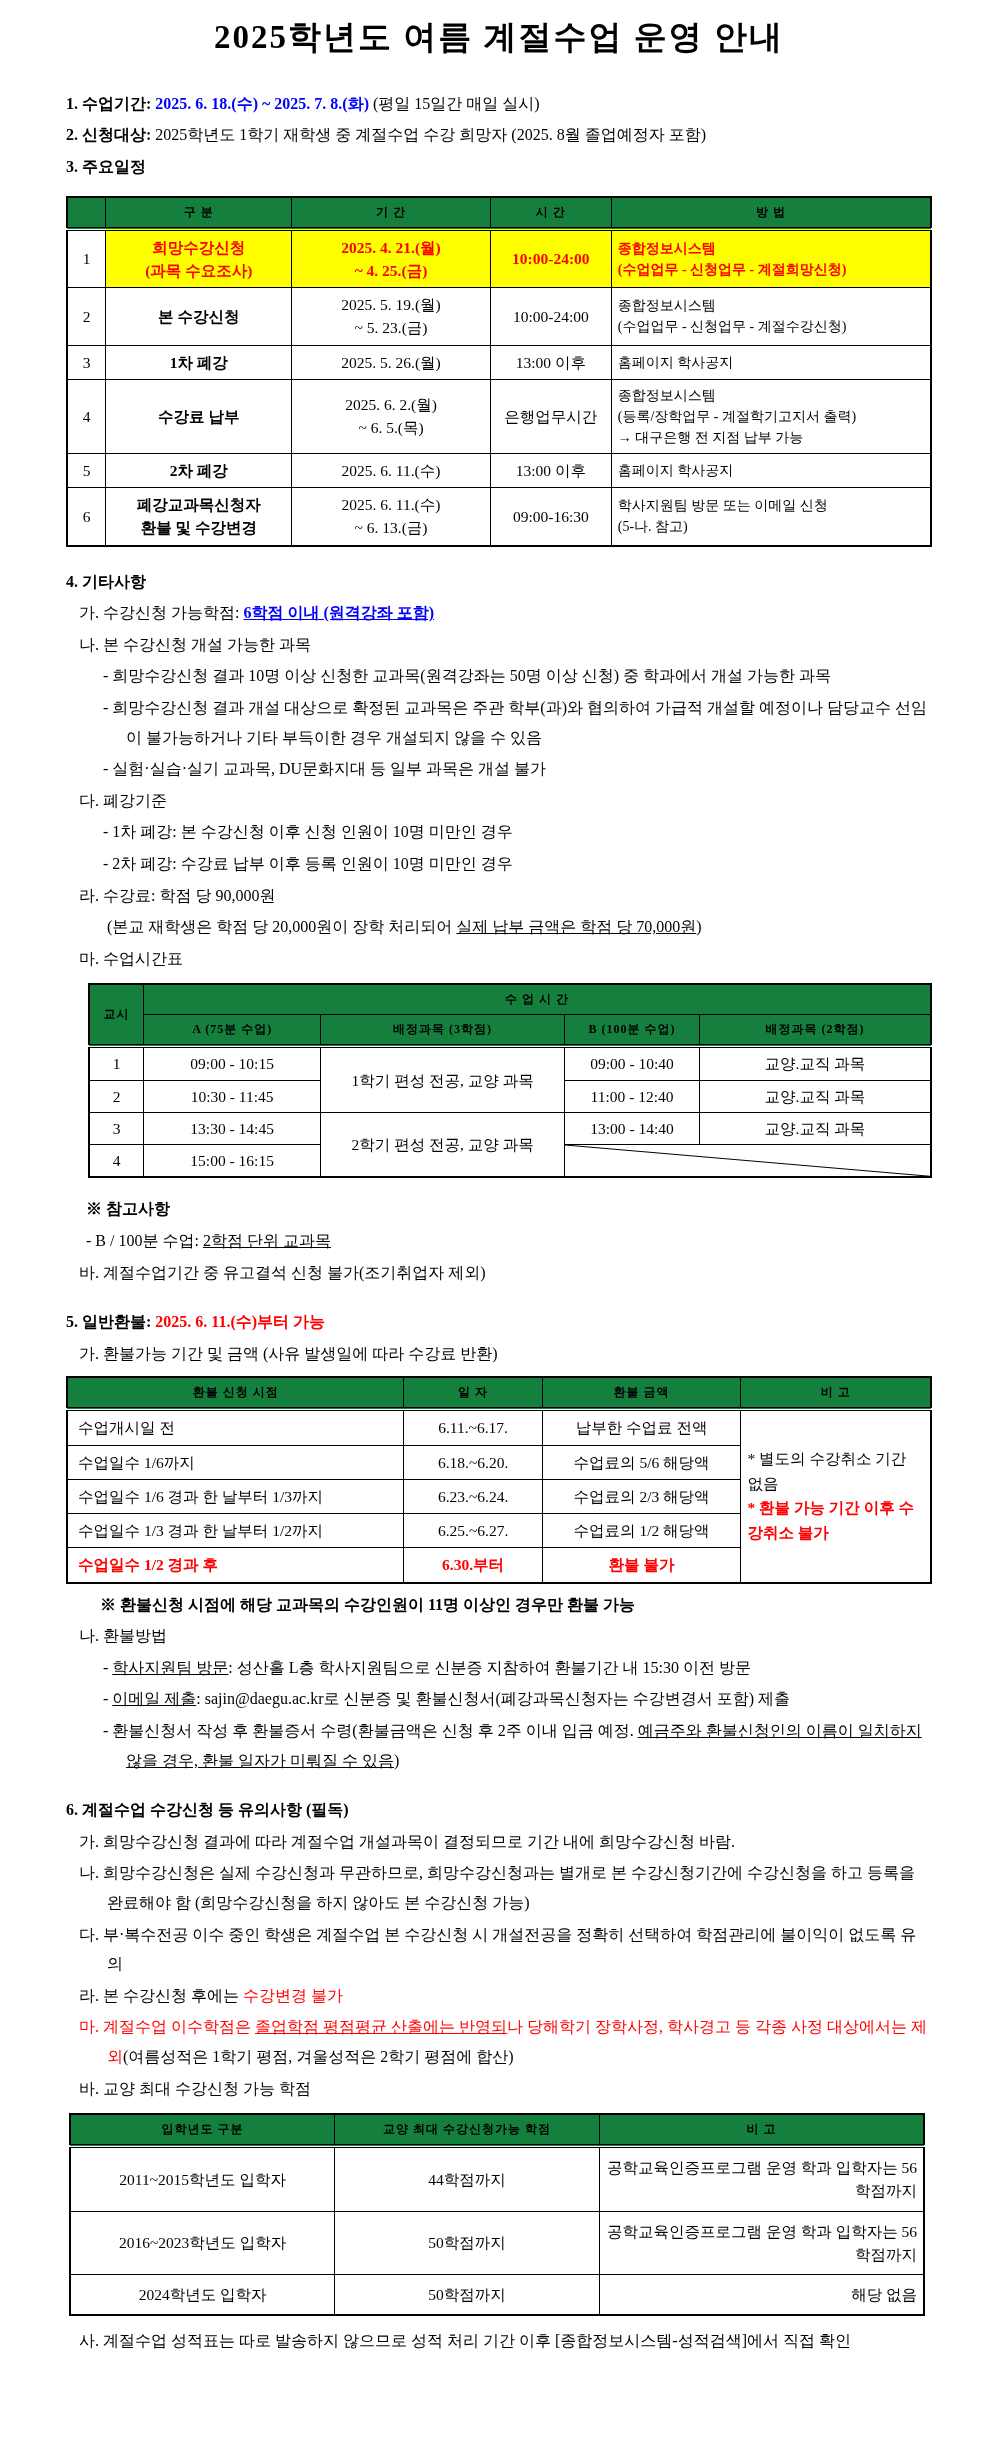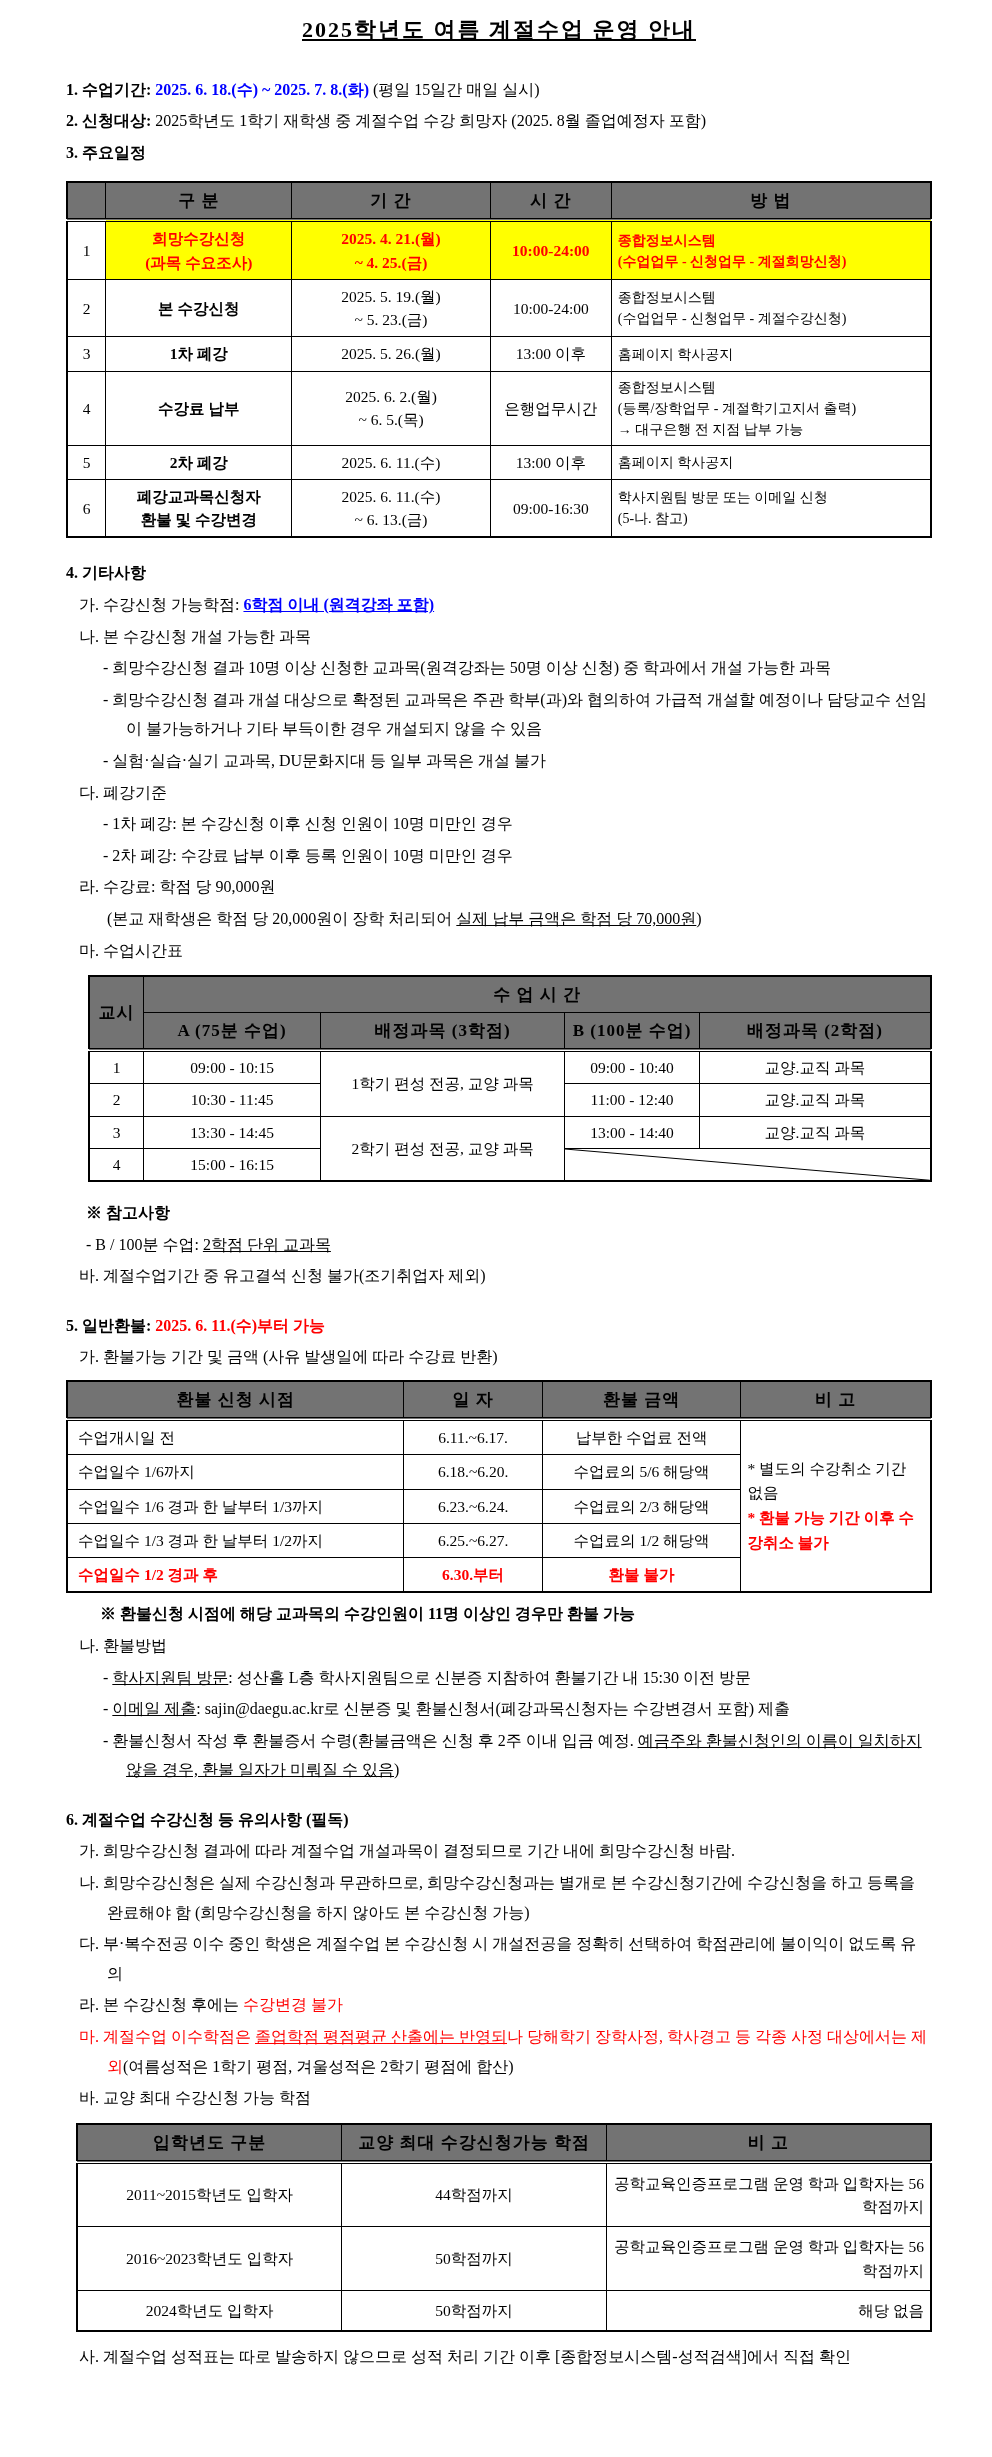--- a/index.html
+++ b/index.html
@@ -3,39 +3,39 @@
 <meta charset="utf-8">
 <style>
   html,body{margin:0;padding:0;background:#fff;}
   body{
     width:992px;min-height:2457px;color:#000;
     font-family:"Liberation Serif","DejaVu Serif",serif;
     font-size:16px;
   }
   .doc{padding:10px 60px 0 66px;box-sizing:border-box;}
   .title{
-    font-size:22px;font-weight:bold;text-align:center;
-    letter-spacing:2px;margin:6px 0 30px 0;line-height:1.3;text-decoration:underline;
+    font-size:33px;font-weight:bold;text-align:center;
+    letter-spacing:2px;margin:6px 0 30px 0;line-height:1.3;
   }
   .line{line-height:1.85;margin:2px 0;}
   .b{font-weight:bold;}
   .red{color:#ff0000;}
   .redb{color:#ff0000;font-weight:bold;}
   .u{text-decoration:underline;}
   .blue-dates{color:#0000ff;font-weight:bold;}
   .blue-link{color:#0000ff;font-weight:bold;text-decoration:underline;cursor:pointer;}
   .lvl1{margin-left:13px;padding-left:28px;text-indent:-28px;}
   .lvl2{margin-left:23px;padding-left:37px;text-indent:-23px;}
   .note-mark{margin-left:20px;}
   .sec{margin-top:20px;}
 
   table{border-collapse:collapse;width:100%;border:2.5px solid #000;}
   th,td{border:1px solid #000;}
   th{
-    background:#737373;font-weight:bold;font-size:17px;
+    background:#15803d;font-weight:bold;font-size:12px;
     padding:6px 4px;border-bottom:4px double #000;text-align:center;
     letter-spacing:1px;
   }
   td{font-size:15.5px;line-height:1.5;padding:5px 6px;text-align:center;vertical-align:middle;}
   .ml{white-space:pre-line;}
 
   
   .t1{margin-top:14px;}
   .t1 .c-no{width:4.5%;}
   .t1 .c-cat{width:21.5%;}
@@ -64,21 +64,21 @@
   .t3{margin-top:8px;}
   .t3 .c-when{width:39%;}
   .t3 .c-date{width:16%;}
   .t3 .c-amt{width:23%;}
   .t3 .c-note{width:22%;}
   .t3 td.when{text-align:left;padding-left:10px;}
   .t3 td.notecell{text-align:left;vertical-align:middle;padding:4px 6px;line-height:1.6;}
   .t3 tr.lastred td{color:#ff0000;font-weight:bold;}
 
   
-  .t4{margin-left:10px;width:calc(100% - 10px);margin-top:10px;}
+  .t4{margin-left:3px;width:calc(100% - 10px);margin-top:10px;}
   .t4 .c-coh{width:31%;}
   .t4 .c-cr{width:31%;}
   .t4 .c-nt{width:38%;}
   .t4 td{padding:8px 6px;}
   .t4 td.nt{text-align:right;}
 </style>
 </head>
 <body>
 
 <div class="doc">

